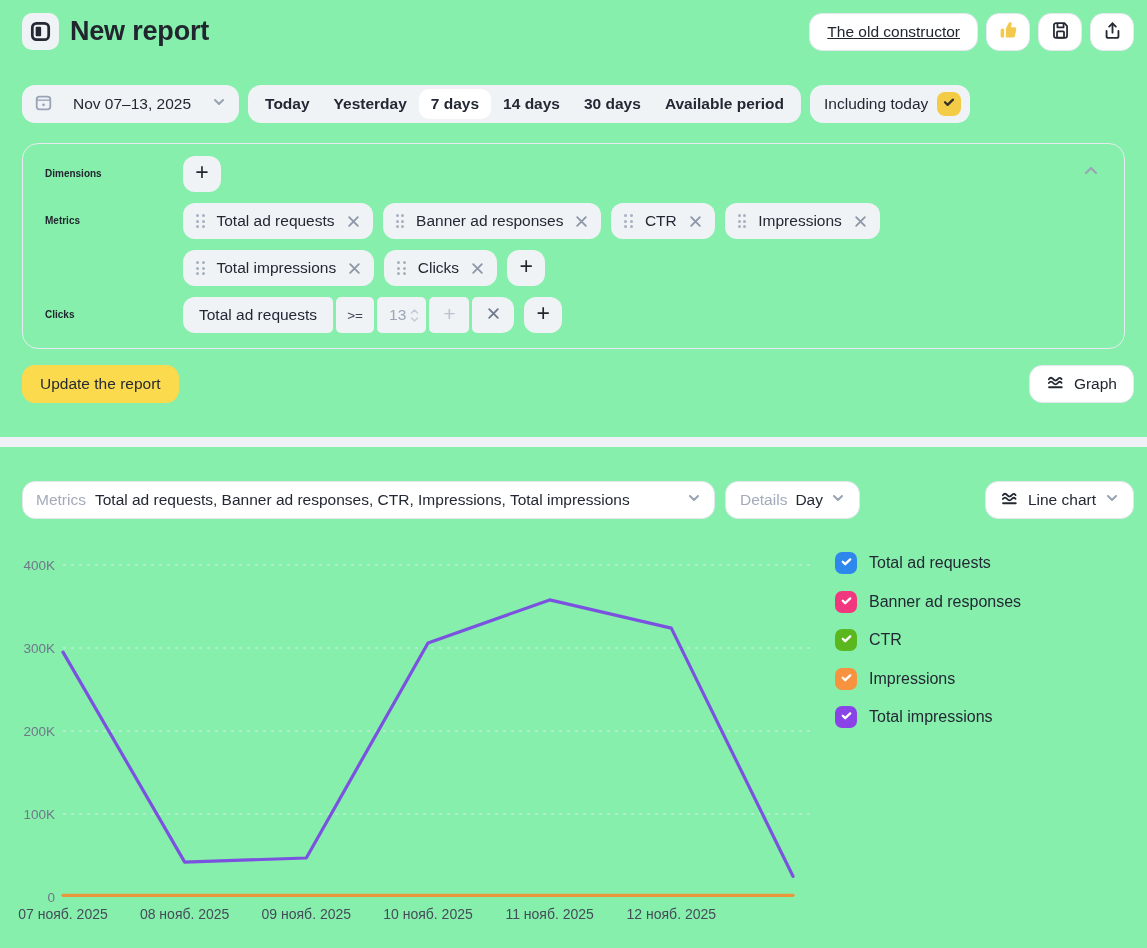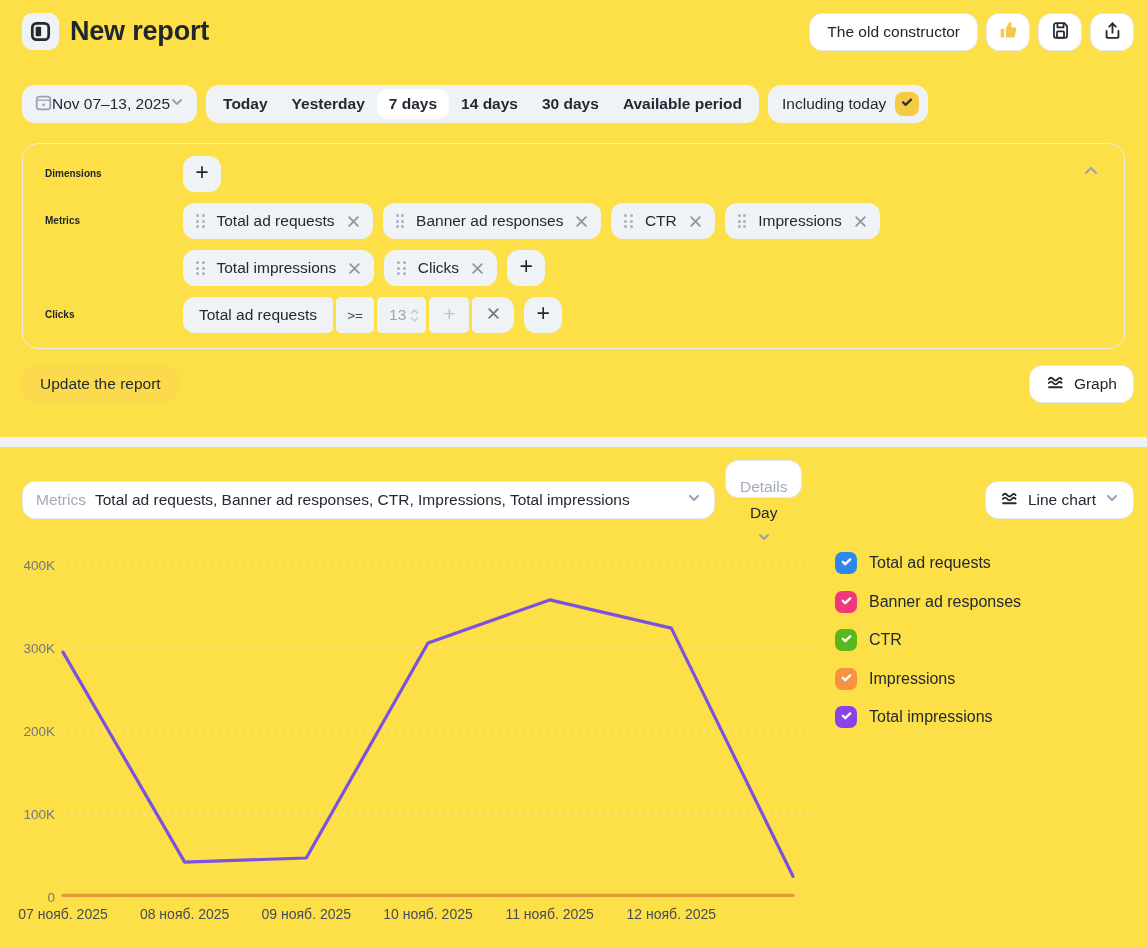--- a/index.html
+++ b/index.html
@@ -1,38 +1,38 @@
 <!DOCTYPE html>
 <html><head>
 <meta charset="utf-8">
 <style>
   * { box-sizing: border-box; margin: 0; padding: 0; }
   body {
     width: 1147px; height: 948px; overflow: hidden; background: #fff;
     font-family: "Liberation Sans", "DejaVu Sans", sans-serif;
     color: #232834;
   }
-  .page { position: relative; width: 1147px; height: 948px; background: #fde047; }
+  .page { position: relative; width: 1147px; height: 948px; background: #86efac; }
 
   
   .header { position: absolute; top: 13px; left: 22px; display: flex; align-items: center; gap: 11px; }
   .app-badge { width: 37px; height: 37px; border-radius: 10px; background: #F0F3F6;
     display: flex; align-items: center; justify-content: center; }
   h1 { font-size: 27px; font-weight: 700; color: #21252E; letter-spacing: -0.2px; }
   .header-actions { position: absolute; top: 13px; right: 13px; display: flex; gap: 8px; }
   .hdr-btn { height: 38px; border: 1px solid #E4E8EF; border-radius: 13px; background: #fff;
     display: flex; align-items: center; justify-content: center; font-size: 15.5px; color: #21252E;
     cursor: pointer; font-family: inherit; }
-  .old-constructor { padding: 16px 17px; }
+  .old-constructor { padding: 16px 17px; text-decoration: underline; }
   .icon-btn { width: 44px; }
 
   
   .controls { position: absolute; top: 85px; left: 22px; display: flex; gap: 9px; }
   .pill { background: #F0F3F6; border-radius: 13px; height: 38px; display: flex; align-items: center; }
-  .date-pill { padding: 0 13px; gap: 0; font-size: 15.5px; cursor: pointer; }
+  .date-pill { padding: 0 13px; gap: 21px; font-size: 15.5px; cursor: pointer; }
   .period-group { padding: 0 5px; font-weight: bold; }
   .period { padding: 0 12px; font-size: 15.5px; height: 30px; line-height: 30px; border-radius: 10px; cursor: pointer; }
   .period.selected { background: #fff; }
   .include-pill { padding: 0 9px 0 14px; gap: 9px; font-size: 15.5px; cursor: pointer; }
   .yellow-check { width: 24px; height: 24px; border-radius: 8px; background: #F3CB45;
     display: flex; align-items: center; justify-content: center; }
 
   
   .builder { position: absolute; top: 143px; left: 22px; width: 1103px; min-height: 202px;
     border: 1px solid #E7EBF1; border-radius: 16px; padding: 12px 22px 15px; }
@@ -71,21 +71,21 @@
 
   .separator { position: absolute; top: 437px; left: 0; width: 1147px; height: 10px; background: #EEF1F5; }
 
   
   .dd { height: 38px; border: 1px solid #E2E7EE; border-radius: 13px; background: #fff;
     display: flex; align-items: center; font-size: 15.5px; cursor: pointer; }
   .dd .dd-label { color: #A2ABBA; }
   .dd .dd-value { color: #232834; white-space: nowrap; }
   #dd-metrics { position: absolute; top: 481px; left: 22px; width: 693px; padding: 0 13px; gap: 9px; }
   #dd-metrics .chev { margin-left: auto; }
-  #dd-details { position: absolute; top: 460px; left: 725px; padding: 17px 14px; gap: 8px; flex-direction: column; }
+  #dd-details { position: absolute; top: 481px; left: 725px; padding: 4px 14px; gap: 8px; }
   #dd-type { position: absolute; top: 481px; right: 13px; padding: 0 14px; gap: 9px; }
 
   
   #chart { position: absolute; top: 545px; left: 0; width: 1147px; height: 403px; }
   #chart svg text { font-family: "Liberation Sans", "DejaVu Sans", sans-serif; }
   #legend { position: absolute; left: 835px; top: 7px; display: flex; flex-direction: column; gap: 16.5px; }
   .lg-item { display: flex; align-items: center; gap: 12px; font-size: 16px; color: #232834;
     height: 22px; cursor: pointer; }
   .lg-box { width: 22px; height: 22px; border-radius: 7px; display: flex; align-items: center;
     justify-content: center; }

